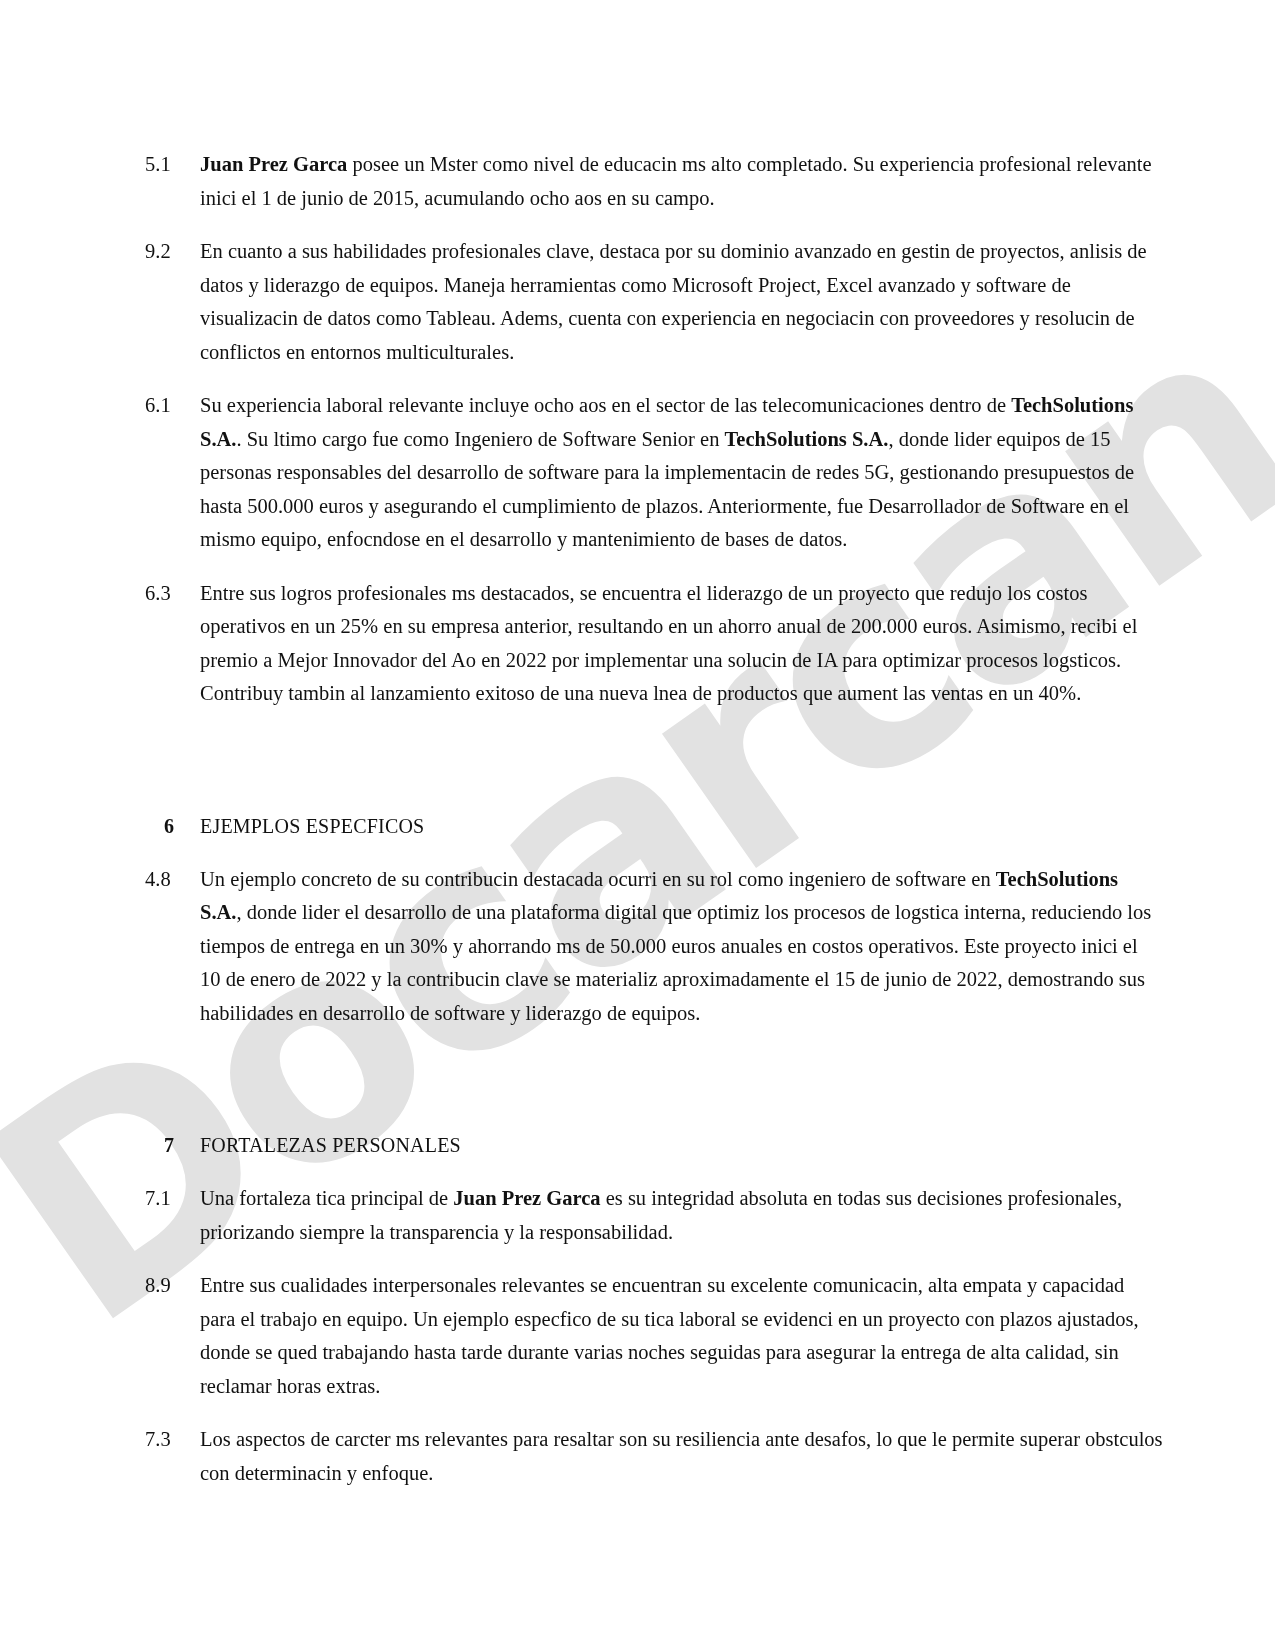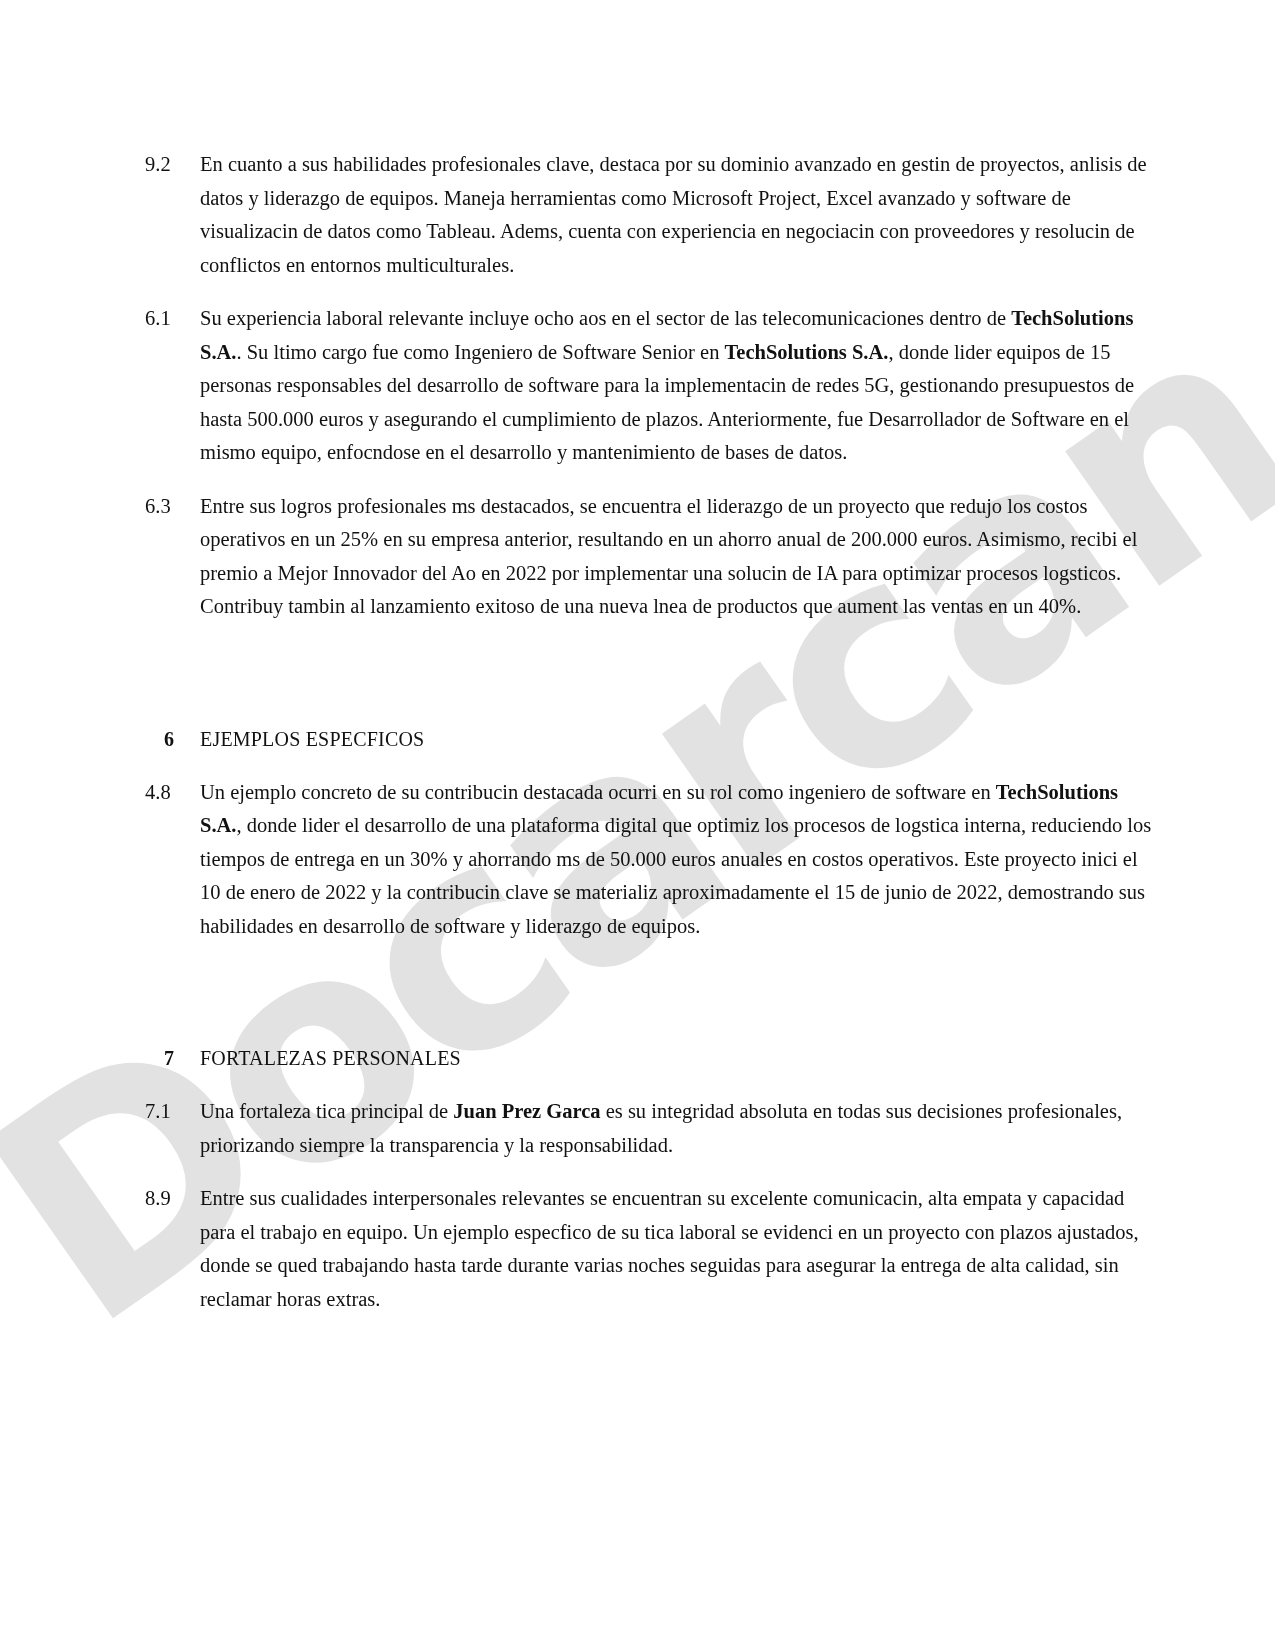--- a/index.html
+++ b/index.html
@@ -101,20 +101,24 @@
 <body>
 
 <div class="page">
 
   <div class="watermark">
     <div class="watermark-text">Docarcan</div>
   </div>
 
   <div class="content">
 
+    <div class="clause">
+      <div class="clause-num">5.1</div>
+      <div class="clause-body"><b>Juan Prez Garca</b><span> posee un Mster como nivel de educacin ms alto completado. Su experiencia profesional relevante inici el 1 de junio de 2015, acumulando ocho aos en su campo.</span></div>
+    </div>
 
     <div class="clause">
       <div class="clause-num">9.2</div>
       <div class="clause-body">En cuanto a sus habilidades profesionales clave, destaca por su dominio avanzado en gestin de proyectos, anlisis de datos y liderazgo de equipos. Maneja herramientas como Microsoft Project, Excel avanzado y software de visualizacin de datos como Tableau. Adems, cuenta con experiencia en negociacin con proveedores y resolucin de conflictos en entornos multiculturales.</div>
     </div>
 
     <div class="clause">
       <div class="clause-num">6.1</div>
       <div class="clause-body"><span>Su experiencia laboral relevante incluye ocho aos en el sector de las telecomunicaciones dentro de </span><b>TechSolutions S.A.</b><span>. Su ltimo cargo fue como Ingeniero de Software Senior en </span><b>TechSolutions S.A.</b><span>, donde lider equipos de 15 personas responsables del desarrollo de software para la implementacin de redes 5G, gestionando presupuestos de hasta 500.000 euros y asegurando el cumplimiento de plazos. Anteriormente, fue Desarrollador de Software en el mismo equipo, enfocndose en el desarrollo y mantenimiento de bases de datos.</span></div>
     </div>
@@ -146,15 +150,19 @@
     <div class="clause">
       <div class="clause-num">7.1</div>
       <div class="clause-body"><span>Una fortaleza tica principal de </span><b>Juan Prez Garca</b><span> es su integridad absoluta en todas sus decisiones profesionales, priorizando siempre la transparencia y la responsabilidad.</span></div>
     </div>
 
     <div class="clause">
       <div class="clause-num">8.9</div>
       <div class="clause-body">Entre sus cualidades interpersonales relevantes se encuentran su excelente comunicacin, alta empata y capacidad para el trabajo en equipo. Un ejemplo especfico de su tica laboral se evidenci en un proyecto con plazos ajustados, donde se qued trabajando hasta tarde durante varias noches seguidas para asegurar la entrega de alta calidad, sin reclamar horas extras.</div>
     </div>
 
+    <div class="clause">
+      <div class="clause-num">7.3</div>
+      <div class="clause-body">Los aspectos de carcter ms relevantes para resaltar son su resiliencia ante desafos, lo que le permite superar obstculos con determinacin y enfoque.</div>
+    </div>
 
   </div>
 </div>
 
 </body></html>

